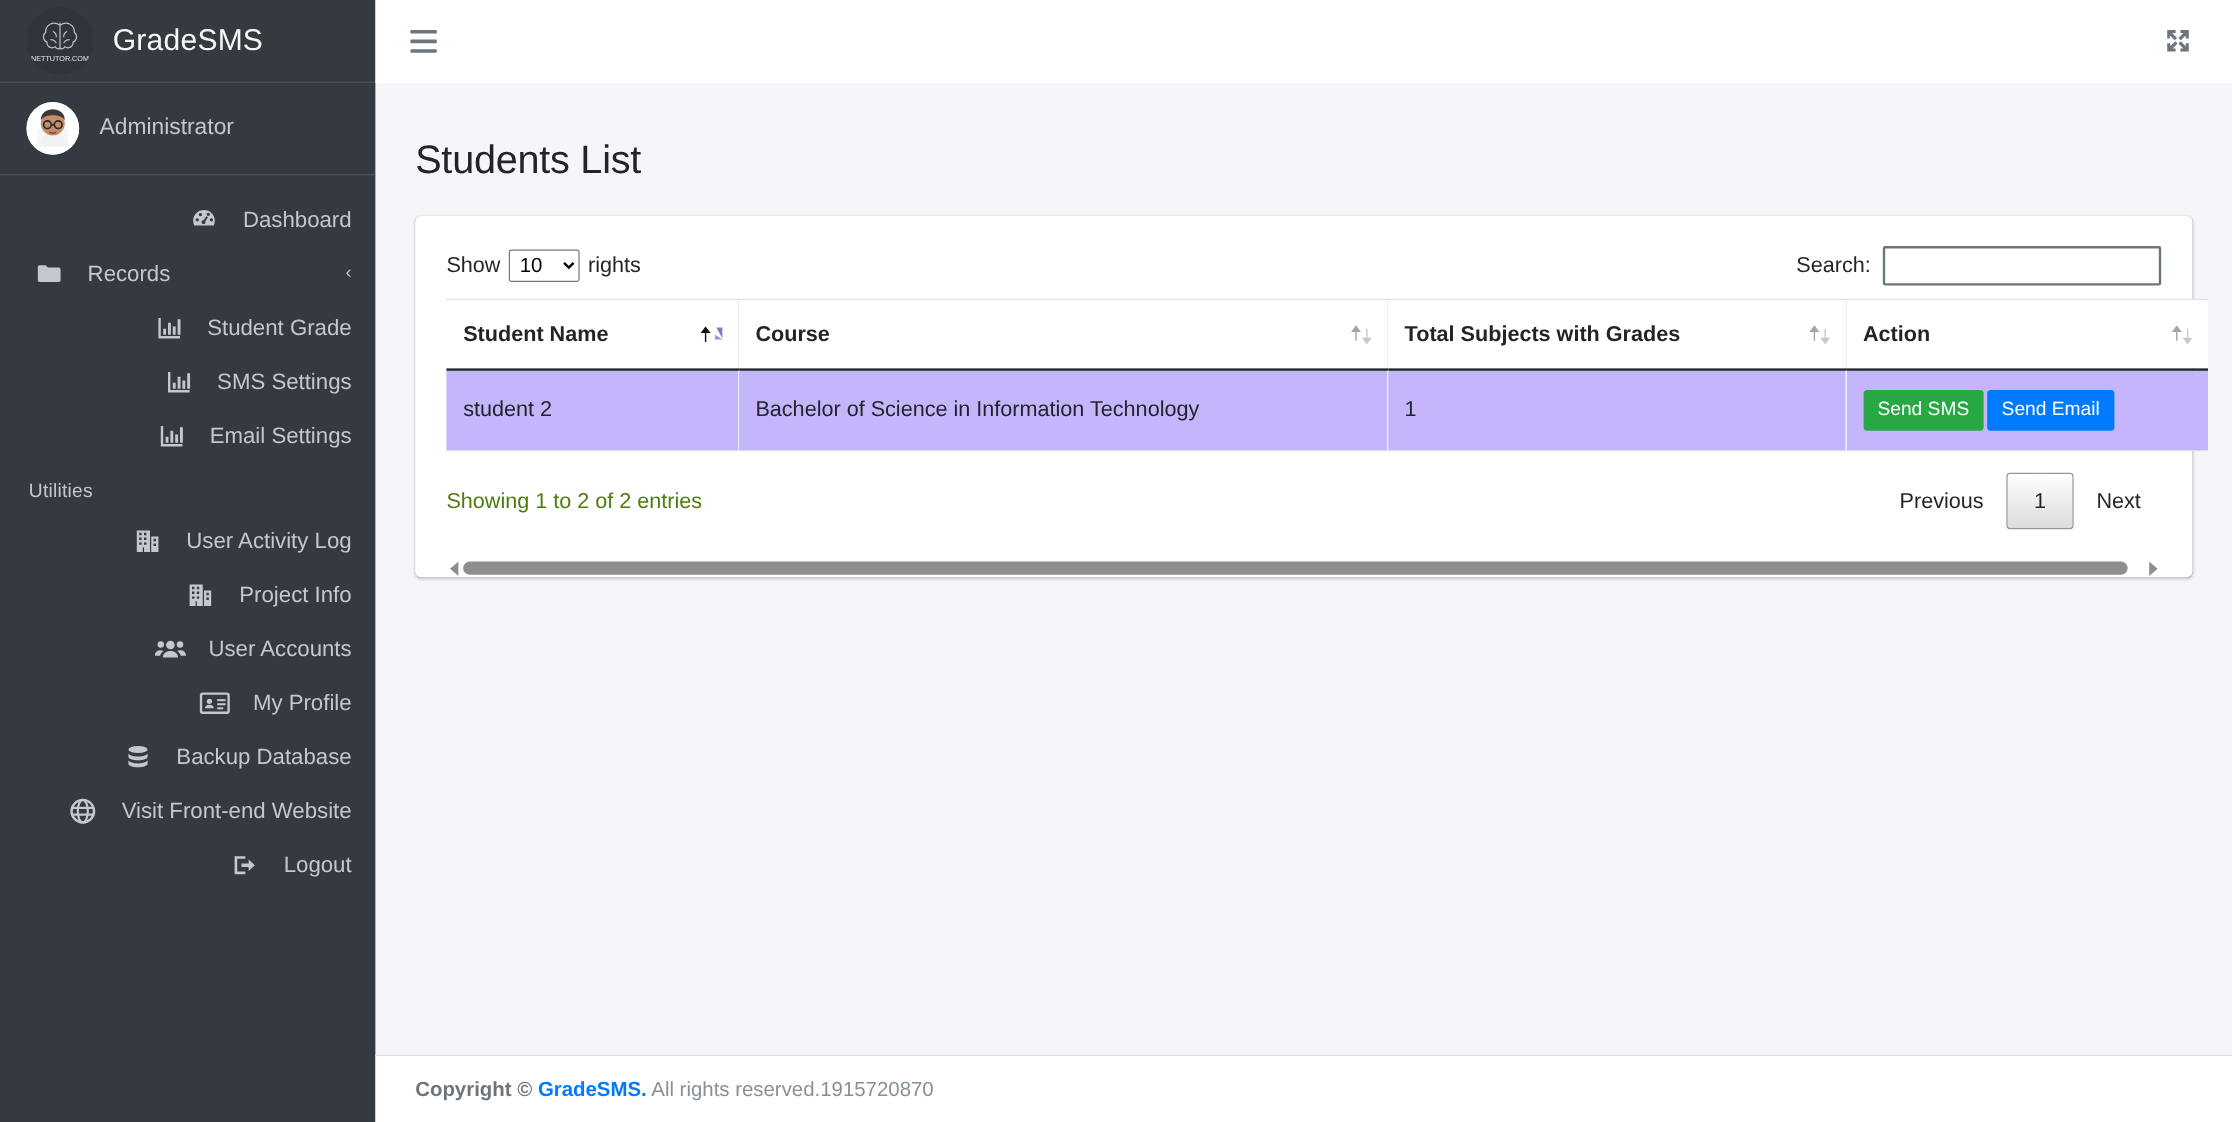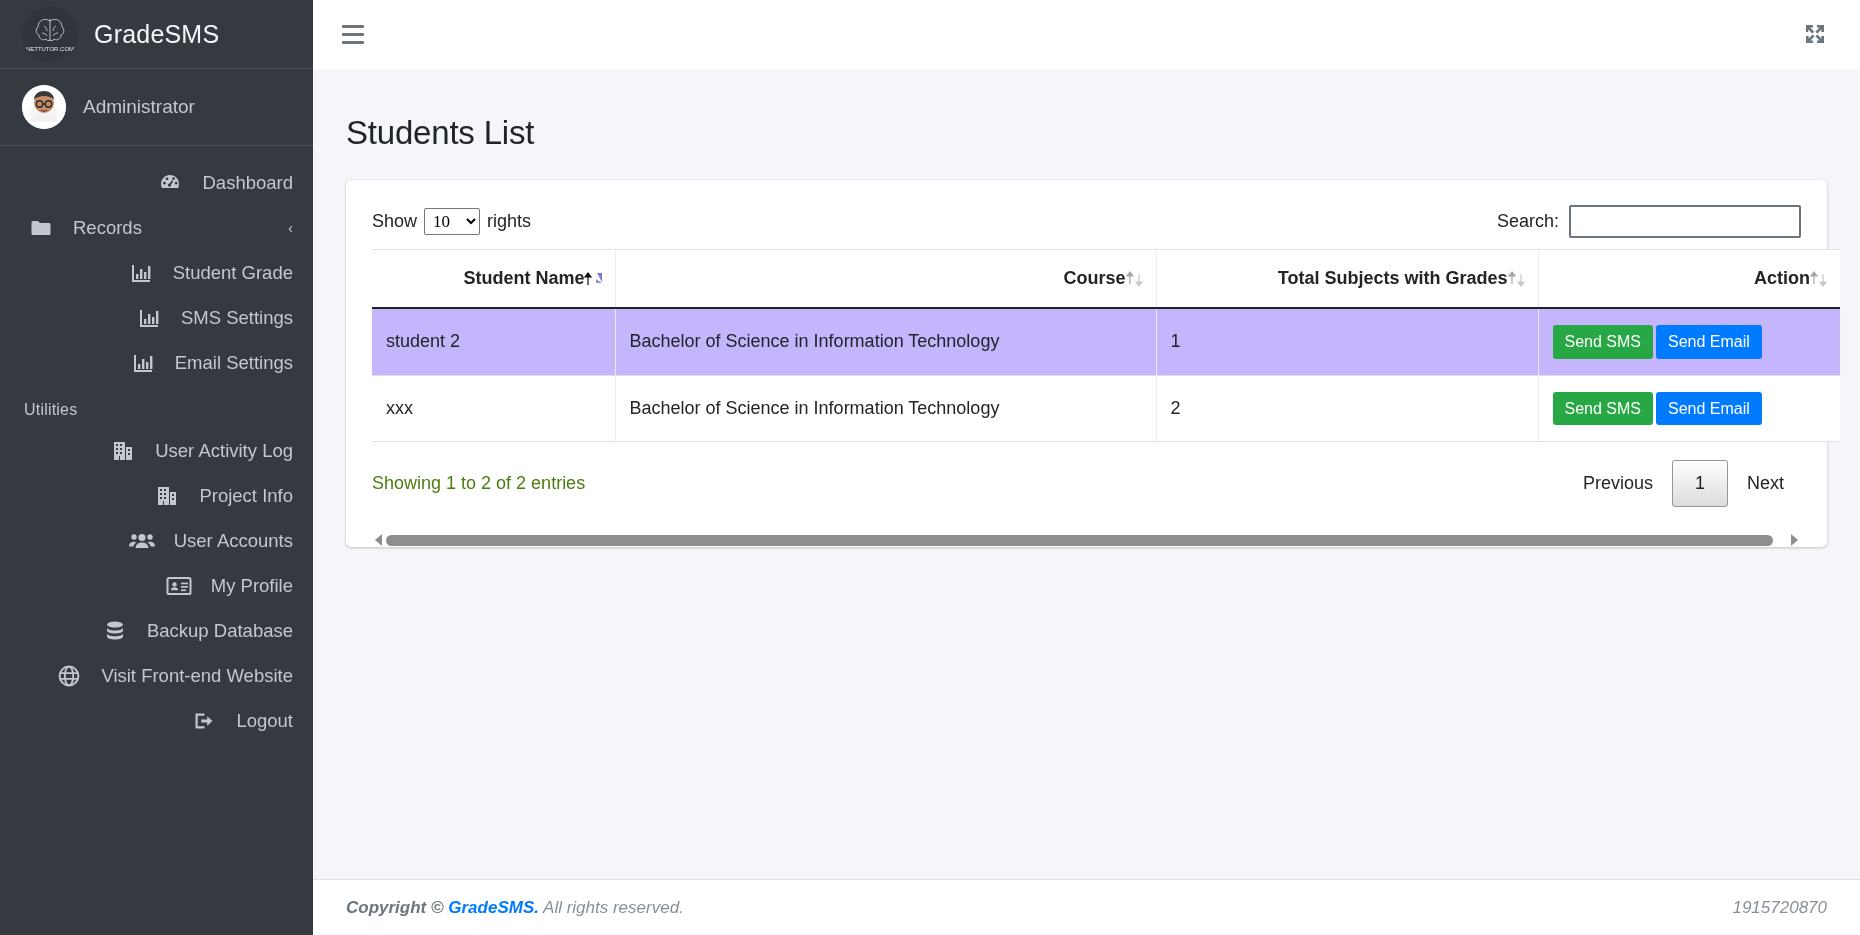--- a/index.html
+++ b/index.html
@@ -132,21 +132,21 @@
 
   .dt-top {
     display: flex; align-items: center; justify-content: space-between;
     padding: 13px 0 11px 0;
     gap: 48px;
   }
   .dt-length { font-size: 18px; color: #212529; display: flex; align-items: center; }
   .dt-length select {
     margin: 0 7px;
     font-size: 17px;
-    font-family: Liberation Serif, serif;
+    font-family: Liberation Sans, sans-serif;
     padding: 2px 4px;
     border: 1px solid #767676;
     border-radius: 2px;
     background: #fff;
     color: #000;
   }
   .dt-filter { font-size: 18px; color: #212529; display: flex; align-items: center; }
   .dt-filter input {
     margin-left: 10px;
     width: 232px; height: 33px;
@@ -157,21 +157,21 @@
     font-family: "Liberation Sans", sans-serif;
     background: #fff;
   }
 
   table.dt {
     width: 100%;
     border-collapse: collapse;
     table-layout: fixed;
   }
   table.dt th {
-    text-align: right;
+    text-align: left;
     font-size: 18px;
     font-weight: bold;
     color: #212529;
     padding: 18px 30px 18px 14px;
     border-top: 1px solid #dee2e6;
     border-bottom: 2px solid #212529;
     position: relative;
     vertical-align: middle;
     cursor: pointer;
     background: #fff;
@@ -255,25 +255,24 @@
     width: 99%;
     background: #8e8e8e;
     border-radius: 6px;
   }
 
   
   .footer {
     height: 56px; min-height: 56px;
     background: #fff;
     border-top: 1px solid #dee2e6;
-    display: flex; align-items: center; justify-content: space-between;
+    display: flex; align-items: center; 
     padding: 0 33px 0 33px;
     font-size: 17px;
     color: #869099;
-    font-style: italic;
   }
   .footer b { color: #6c757d; }
   .footer a { color: #007bff; text-decoration: none; font-weight: bold; }
   .footer-right { color: #869099; font-size: 17px; }
 </style>
 </head>
 <body>
 
 <div class="app">
 
@@ -523,26 +522,20 @@
                 </th>
               </tr>
             </thead>
             <tbody id="tbody">
                 <tr class="odd">
                   <td class="c0">student 2</td>
                   <td class="c1">Bachelor of Science in Information Technology</td>
                   <td class="c2">1</td>
                   <td class="c3 action-cell"><button class="btn btn-success">Send SMS</button><button class="btn btn-primary">Send Email</button></td>
                 </tr>
-                <tr class="even">
-                  <td class="c0">xxx</td>
-                  <td class="c1">Bachelor of Science in Information Technology</td>
-                  <td class="c2">2</td>
-                  <td class="c3 action-cell"><button class="btn btn-success">Send SMS</button><button class="btn btn-primary">Send Email</button></td>
-                </tr>
               </tbody>
           </table>
 
           <div class="dt-bottom">
             <div class="dt-info">Showing 1 to 2 of 2 entries</div>
             <div class="dt-paginate">
               <span class="pg">Previous</span>
               <span class="pg current">1</span>
               <span class="pg">Next</span>
             </div>

